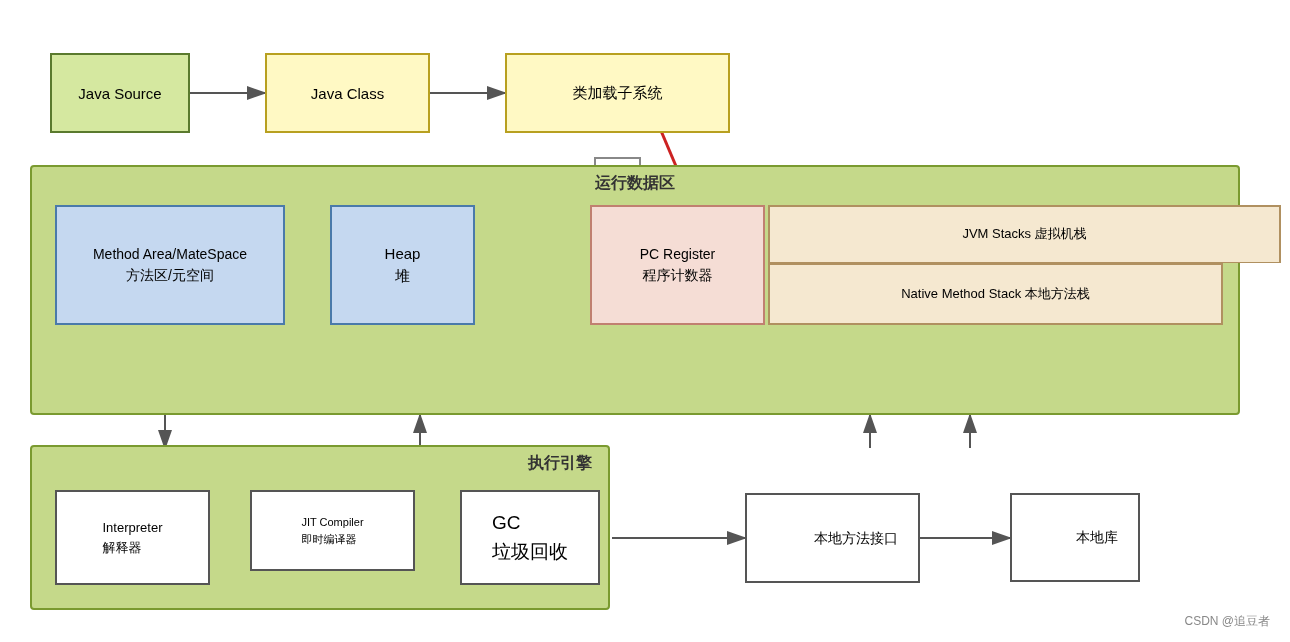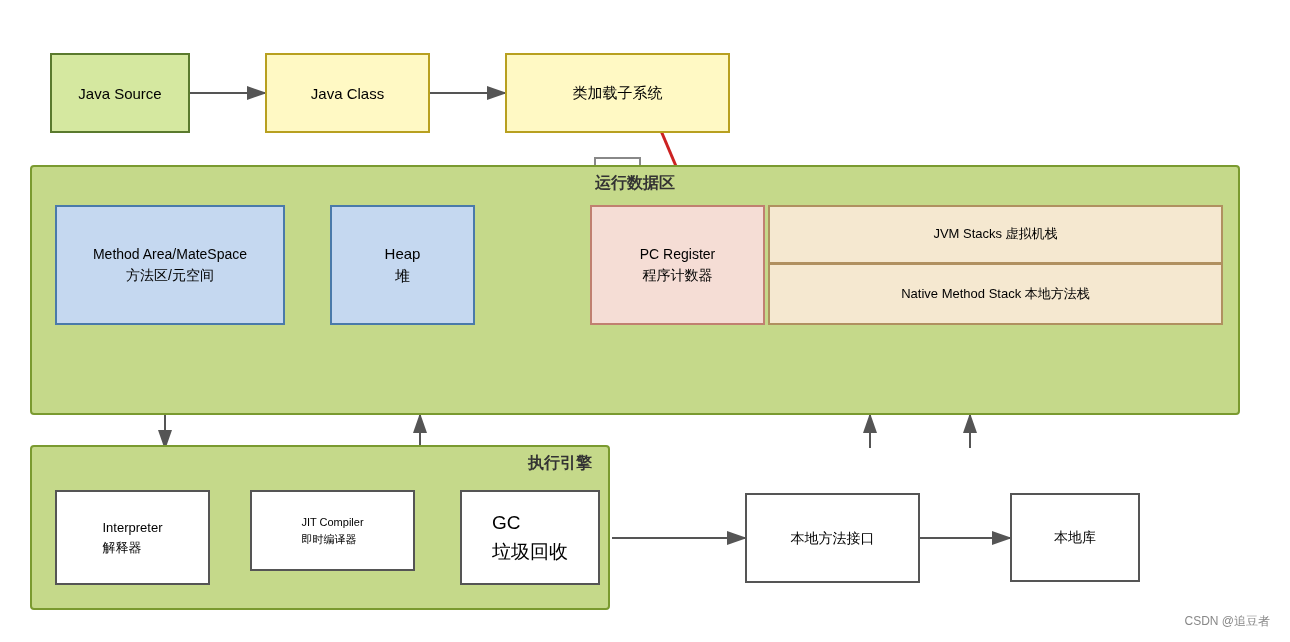--- a/index.html
+++ b/index.html
@@ -153,21 +153,21 @@
       font-weight: 500;
       line-height: 1.5;
     }
     
     .box-white-native {
       background: #ffffff;
       border: 2px solid #555;
       padding: 10px 20px;
       display: flex;
       align-items: center;
-      justify-content: center;
+      justify-content: flex-end;
       text-align: center;
       font-size: 14px;
       font-weight: 500;
       line-height: 1.5;
     }
     .watermark {
       position: absolute;
       bottom: 12px;
       right: 20px;
       font-size: 12px;
@@ -236,21 +236,21 @@
   </div>
 
   <div class="box-blue-heap" style="position:absolute; top:205px; left:330px; width:145px; height:120px; font-size:15px;">
     <span>Heap<br>堆</span>
   </div>
 
   <div class="box-salmon" style="position:absolute; top:205px; left:590px; width:175px; height:120px; font-size:14px;">
     <span>PC Register<br>程序计数器</span>
   </div>
 
-  <div class="box-tan" style="position:absolute; top:205px; left:768px; width:455px; height:58px; font-size:13px; border-bottom: 1px solid #b09060;">
+  <div class="box-tan" style="position:absolute; top:205px; left:768px; width:513px; height:58px; font-size:13px; border-bottom: 1px solid #b09060;">
     <span>JVM Stacks 虚拟机栈</span>
   </div>
 
   <div class="box-tan" style="position:absolute; top:263px; left:768px; width:455px; height:62px; font-size:13px;">
     <span>Native Method Stack 本地方法栈</span>
   </div>
 
   <div class="exec-area">
     <div class="exec-label">执行引擎</div>
   </div>

